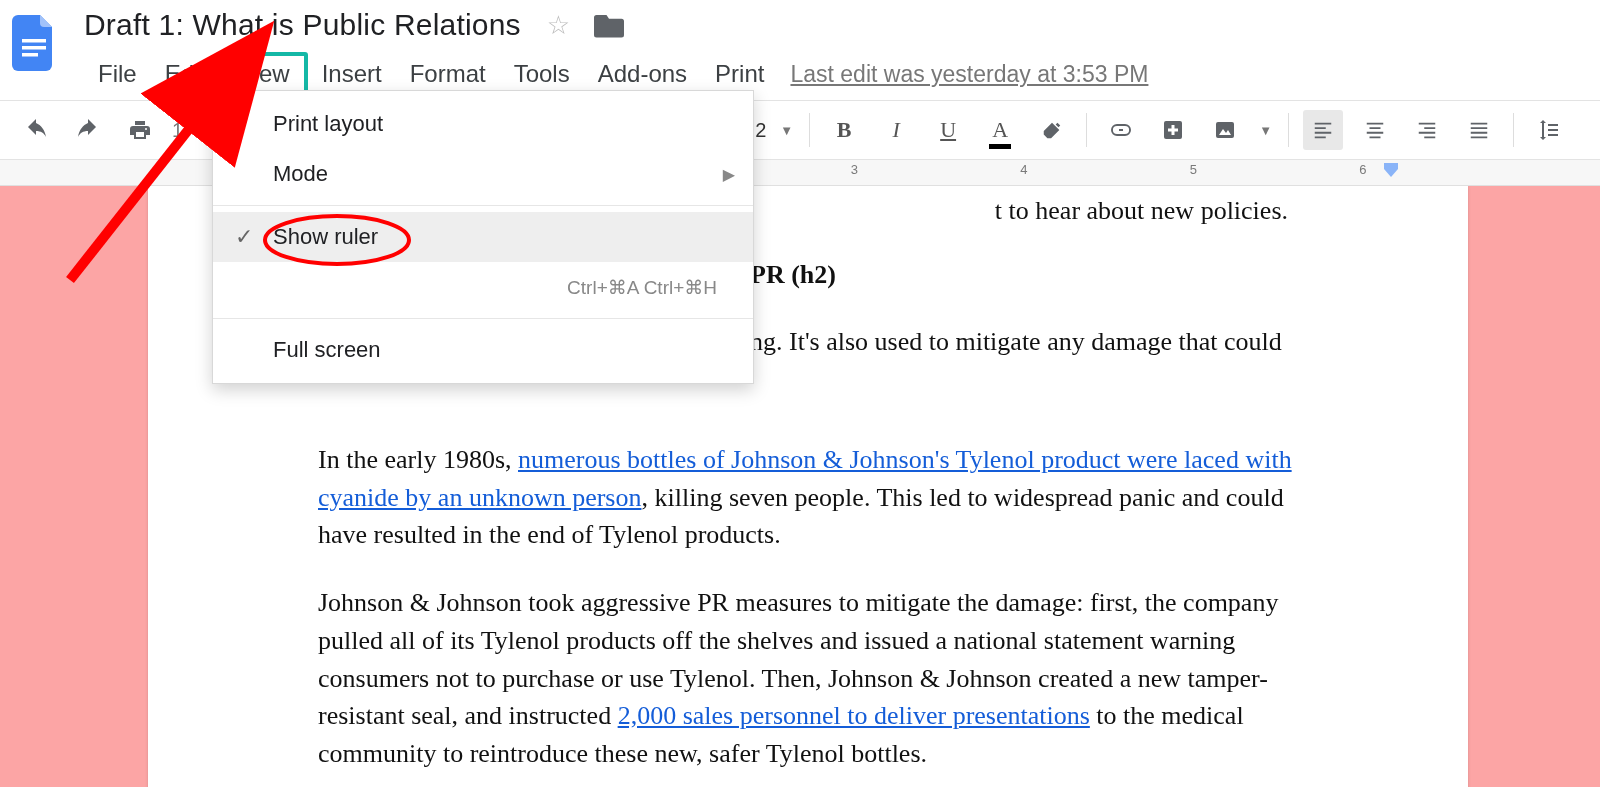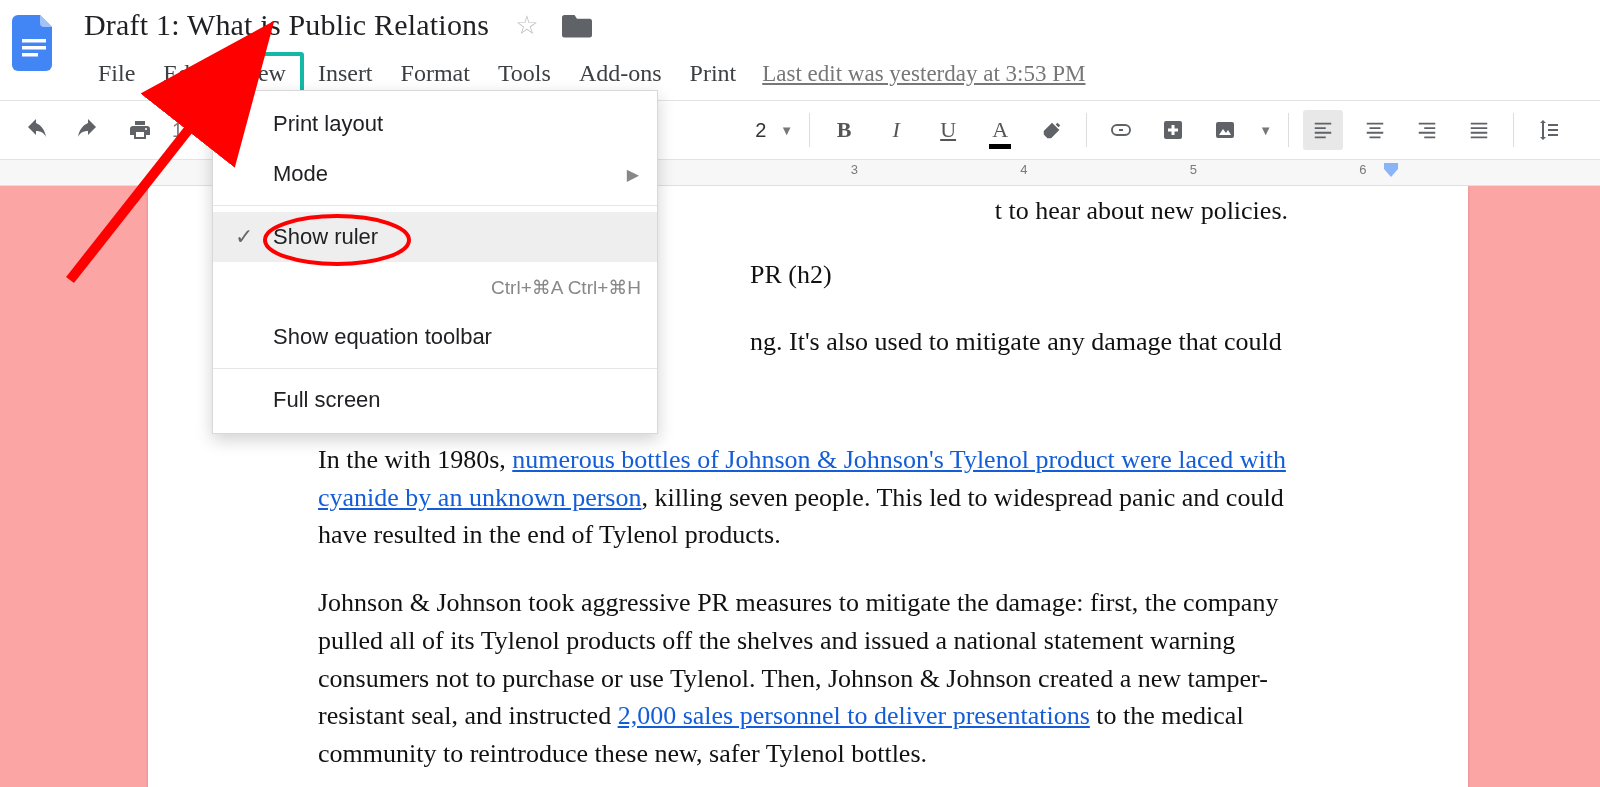--- a/index.html
+++ b/index.html
@@ -3,21 +3,21 @@
 <meta charset="utf-8">
 <style>
   * { box-sizing: border-box; }
   html, body { margin:0; padding:0; font-family:Arial,Helvetica,sans-serif; background:#fff; }
   body { width:1600px; height:787px; position:relative; overflow:hidden; color:#222; }
 
   
   .docs-header { display:flex; align-items:flex-start; padding:8px 8px 0 8px; }
   .docs-logo { width:52px; height:70px; display:flex; align-items:center; justify-content:center; }
   .docs-logo svg { width:44px; height:56px; }
-  .title-block { margin-left:24px; flex:1;font-family:Liberation Serif, serif; }
+  .title-block { margin-left:24px; flex:1; }
   .title-row { display:flex; align-items:center; }
   .doc-title { font-size:30px; color:#202124; font-weight:400; letter-spacing:0.2px; }
   .star { margin-left:26px; color:#bdbdbd; font-size:26px; }
   .folder-icon { margin-left:24px; display:inline-flex; }
   .menubar { display:flex; align-items:center; margin-top:10px; font-size:24px; color:#3c4043; }
   .menubar-item { padding:4px 14px; border-radius:3px; cursor:pointer;text-align:right; }
   .menubar-item.active { border:4px solid #14b8a6; background:#fff; }
   .last-edit { margin-left:12px; color:#777; text-decoration:underline; font-size:23px; }
 
   
@@ -32,32 +32,32 @@
   
   .ruler { position:absolute; left:0; right:0; top:160px; height:26px; background:#f7f7f7; border-bottom:1px solid #e0e0e0; padding-left:148px; }
   .ruler-segment { display:inline-block; width:165px; height:100%; position:relative; border-right:1px solid transparent; }
   .ruler-num { position:absolute; top:2px; left:50%; transform:translateX(-50%); font-size:13px; color:#7a7a7a; }
   .ruler-marker { position:absolute; top:3px; left:1384px; }
 
   
   .canvas { position:absolute; left:0; right:0; top:186px; bottom:0; background:#fca5a5; overflow:hidden; }
   .page { position:absolute; left:148px; top:0; width:1320px; background:#fff; min-height:900px; box-shadow:0 0 3px rgba(0,0,0,0.15); padding:0 170px 40px 170px; }
   .doc-text { font-family:"Times New Roman",Times,serif; font-size:26px; line-height:1.45; color:#111; }
-  .h2 { font-weight:400; margin-bottom:30px; }
+  .h2 { font-weight:700; margin-bottom:30px; }
   .para { margin:0 0 18px 0; }
   .frag-top { margin-top:6px; }
   .link { color:#145dd8; text-decoration:underline; }
 
   
-  .dropdown { position:absolute; left:212px; top:90px; width:446px; background:#fff; border:1px solid #d8d8d8; box-shadow:0 6px 16px rgba(0,0,0,0.18); padding:8px 0; z-index:20; }
+  .dropdown { position:absolute; left:212px; top:90px; width:542px; background:#fff; border:1px solid #d8d8d8; box-shadow:0 6px 16px rgba(0,0,0,0.18); padding:8px 0; z-index:20; }
   .dd-item { display:flex; align-items:center; height:50px; padding:0 26px 0 60px; font-size:22px; color:#202124; position:relative; }
   .dd-item.hov { background:#eeeeee; }
   .dd-check { position:absolute; left:22px; color:#666; font-size:22px; }
   .dd-sub { position:absolute; right:18px; color:#888; font-size:16px; }
-  .dd-shortcut { position:absolute; right:16px; color:#888; font-size:19px; }
+  .dd-shortcut { position:absolute; right:36px; color:#888; font-size:19px; }
   .dd-sep { height:1px; background:#e6e6e6; margin:6px 0; }
 
   
   .anno { position:absolute; left:0; top:0; pointer-events:none; z-index:30; }
 
   
   .icon-mid { fill:#5f6368; }
 </style>
 </head>
 <body>
@@ -198,21 +198,21 @@
   </span>
 </div>
 
 <div class="canvas">
   <div class="page doc-text">
     <p class="para frag-top" style="text-align:right;padding-right:10px;">t to hear about new policies.</p>
     <p class="h2" style="padding-left:432px;"> PR (h2)</p>
     <p class="para" style="padding-left:432px;">ng. It's also used to mitigate any damage that could</p>
 
     <p class="para" style="margin-top:80px;">
-      <span>In the with 1980s, </span><a class="link">numerous bottles of Johnson &amp; Johnson's Tylenol product were laced with cyanide by an unknown person</a><span>, killing seven people. This led to widespread panic and could have resulted in the end of Tylenol products.</span>
+      <span>In the early 1980s, </span><a class="link">numerous bottles of Johnson &amp; Johnson's Tylenol product were laced with cyanide by an unknown person</a><span>, killing seven people. This led to widespread panic and could have resulted in the end of Tylenol products.</span>
     </p>
 
     <p class="para" style="margin-top:30px;">
       <span>Johnson &amp; Johnson took aggressive PR measures to mitigate the damage: first, the company pulled all of its Tylenol products off the shelves and issued a national statement warning consumers not to purchase or use Tylenol. Then, Johnson &amp; Johnson created a new tamper-resistant seal, and instructed </span><a class="link">2,000 sales personnel to deliver presentations</a><span> to the medical community to reintroduce these new, safer Tylenol bottles.</span>
     </p>
   </div>
 </div>
 
 <div class="dropdown">
   <div class="dd-item">
@@ -222,23 +222,20 @@
     <span>Mode</span>
     <span class="dd-sub">▶</span>
   </div>
   <div class="dd-sep"></div>
   <div class="dd-item hov">
     <span class="dd-check">✓</span>
     <span>Show ruler</span>
   </div>
   <div class="dd-item">
     <span class="dd-shortcut">Ctrl+⌘A Ctrl+⌘H</span>
-  </div>
-  <div class="dd-item">
-    <span>Show equation toolbar</span>
   </div>
   <div class="dd-sep"></div>
   <div class="dd-item">
     <span>Full screen</span>
   </div>
 </div>
 
 <svg class="anno" width="1600" height="500">
   <defs>
     <marker id="ah" markerWidth="14" markerHeight="14" refX="2" refY="6" orient="auto">

